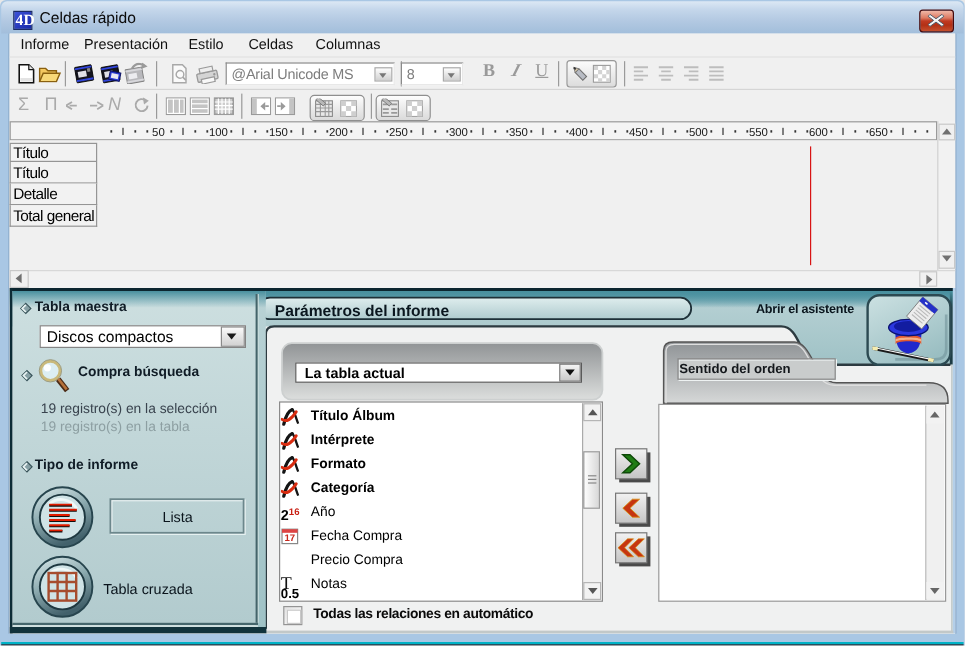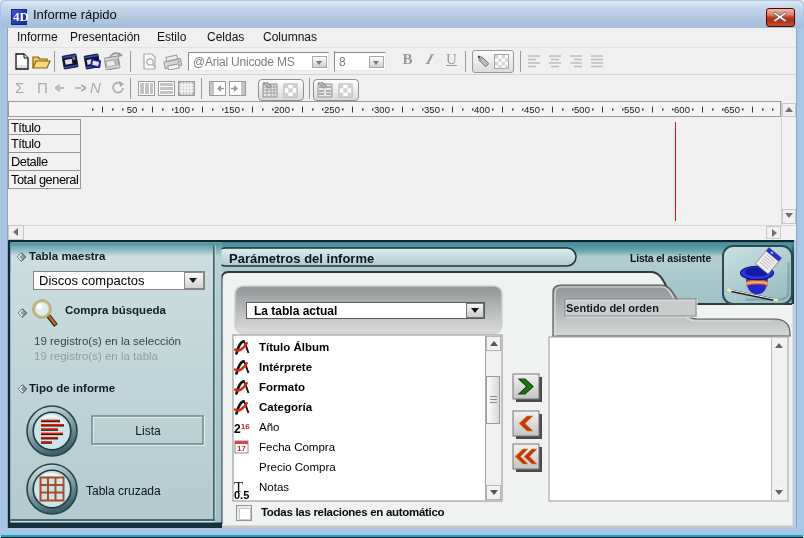--- a/index.html
+++ b/index.html
@@ -27,21 +27,21 @@
 <div class="abs" id="titlebar"></div>
 <div class="abs" style="left:1px;top:534.5px;width:802px;height:2px;background:#00b2c6;"></div>
 <div class="abs" style="left:1px;top:536.5px;width:802px;height:1.5px;background:#04080c;"></div>
 <div class="abs" style="left:7px;top:28px;width:1px;height:500px;background:#87a6c6;"></div>
 <div class="abs" style="left:796px;top:28px;width:1px;height:500px;background:#87a6c6;"></div>
 <div class="abs" id="client"></div>
 
 <div class="abs" style="left:11px;top:9px;width:16px;height:16px;background:linear-gradient(135deg,#3d52d8,#1527a8);border:1px solid #1a2a66;box-sizing:border-box;">
  <div class="abs" style="left:1px;top:-1px;width:14px;height:16px;font-family:'Liberation Serif',serif;font-size:13px;font-weight:bold;color:#fff;">4D</div>
 </div>
-<div class="abs" style="left:33px;top:7px;font-size:13px;color:#0a0a0a;">Informe rápido</div>
+<div class="abs" style="left:33px;top:7px;font-size:13px;color:#0a0a0a;">Celdas rápido</div>
 
 <div class="abs" style="left:766px;top:8px;width:27px;height:17px;border-radius:3px;border:1px solid #46080a;background:linear-gradient(#f0b8a8,#dd7a62 35%,#c03a22 50%,#b33015 70%,#c5502e);">
  <svg class="abs" style="left:6px;top:2px" width="14" height="12" viewBox="0 0 14 12">
       <path d="M2 1 L7 4.6 L12 1 L13.6 2.6 L9 6 L13.6 9.4 L12 11 L7 7.4 L2 11 L0.4 9.4 L5 6 L0.4 2.6 Z" fill="#f4f4f4" stroke="#4a5a6a" stroke-width="0.8"></path>
     </svg>
 </div>
 
 <div class="abs" style="left:8px;top:28px;width:788px;height:19px;background:#f0f0f0;">
  <span class="mi" style="left:9px;">Informe</span>
  <span class="mi" style="left:62px;">Presentación</span>
@@ -495,21 +495,21 @@
 <div class="abs" style="left:86px;top:484px;width:116px;text-align:left;font-size:12px;color:#0a141c;">Tabla cruzada</div>
 
 <div class="abs" style="left:33px;top:271px;width:172px;height:19px;background:#fff;border:1px solid #848484;box-sizing:border-box;">
   <div class="abs" style="left:5px;top:1px;font-size:13px;color:#000;">Discos compactos</div>
   <div class="abs" style="left:150px;top:0px;width:20px;height:17px;background:linear-gradient(#fafafa,#d2d2d2);border:1px solid #8a8a8a;box-sizing:border-box;">
     <div class="arr" style="left:4px;top:5px;border-left:4.5px solid transparent;border-right:4.5px solid transparent;border-top:5.5px solid #1a1a1a;"></div>
   </div>
 </div>
 
 <div class="abs" style="left:229px;top:251px;font-size:13px;font-weight:bold;color:#0a161e;">Parámetros del informe</div>
-<div class="abs" style="left:630px;top:252px;font-size:10.5px;font-weight:bold;color:#0a161e;letter-spacing:-0.2px;">Lista el asistente</div>
+<div class="abs" style="left:630px;top:252px;font-size:10.5px;font-weight:bold;color:#0a161e;letter-spacing:-0.2px;">Abrir el asistente</div>
 <div class="abs" style="left:566px;top:302px;width:131px;font-size:11px;font-weight:bold;color:#14181c;">Sentido del orden</div>
 
 <div class="abs" style="left:246px;top:302px;width:239px;height:17px;background:#fff;border:1px solid #5a5a5a;box-sizing:border-box;">
   <div class="abs" style="left:7px;top:1px;font-size:12px;font-weight:bold;color:#000;">La tabla actual</div>
 </div>
 <div class="abs" style="left:466px;top:303px;width:18px;height:15px;background:linear-gradient(#f4f4f4,#cacaca);border:1px solid #777;box-sizing:border-box;">
   <div class="arr" style="left:3.5px;top:4px;border-left:4.5px solid transparent;border-right:4.5px solid transparent;border-top:5px solid #111;"></div>
 </div>
 
 <div class="lrow" style="top:337px;">

